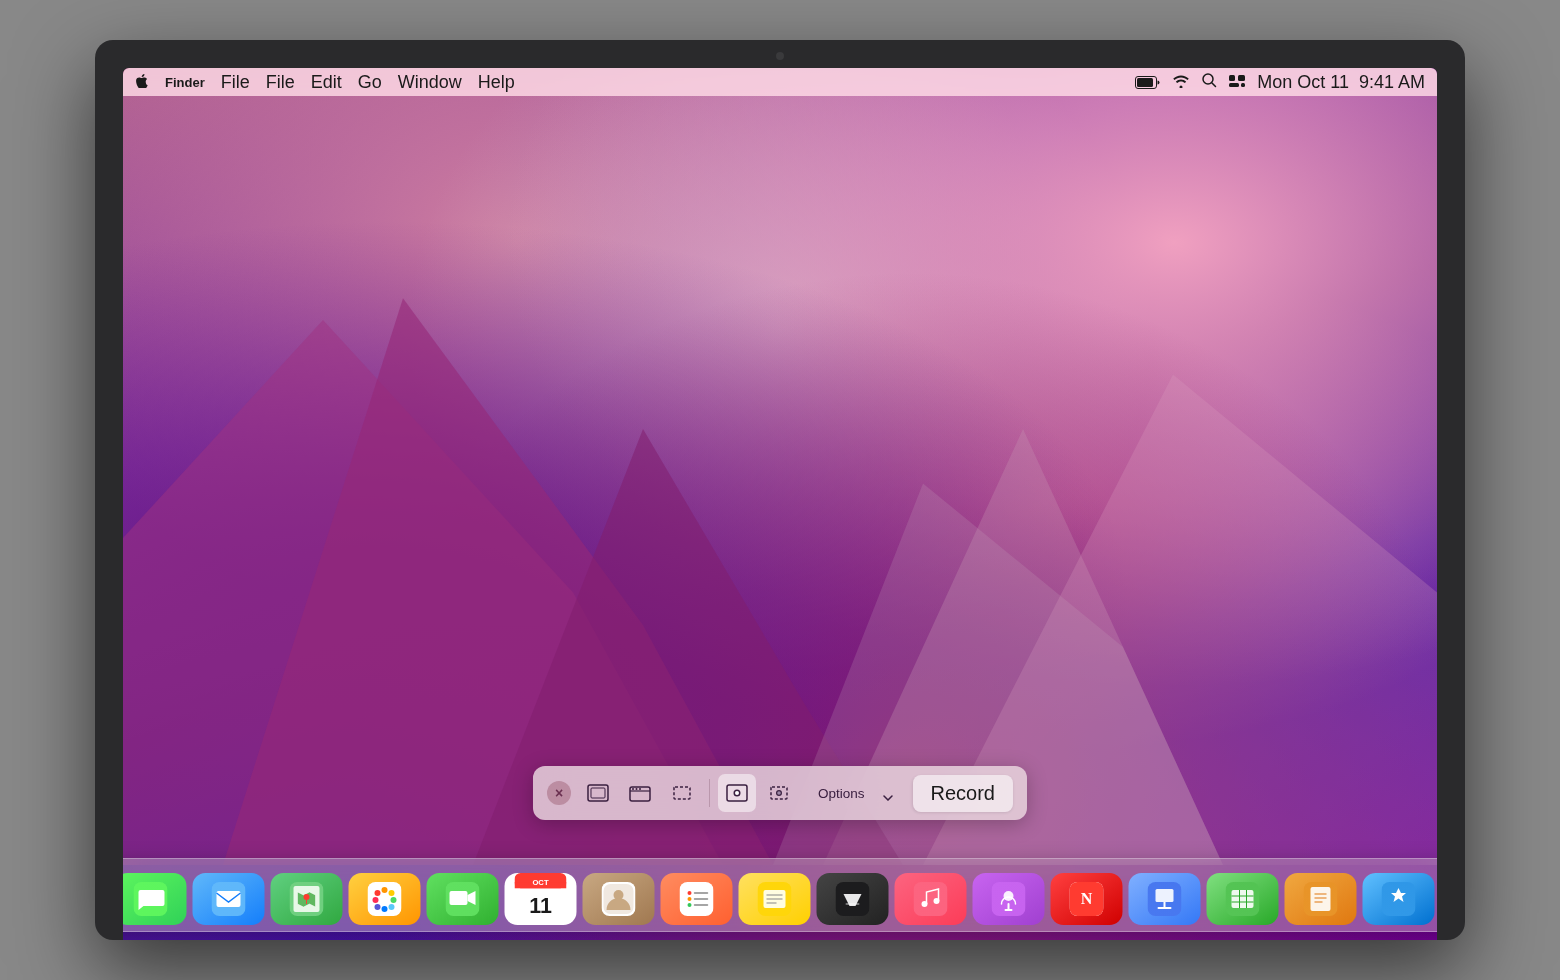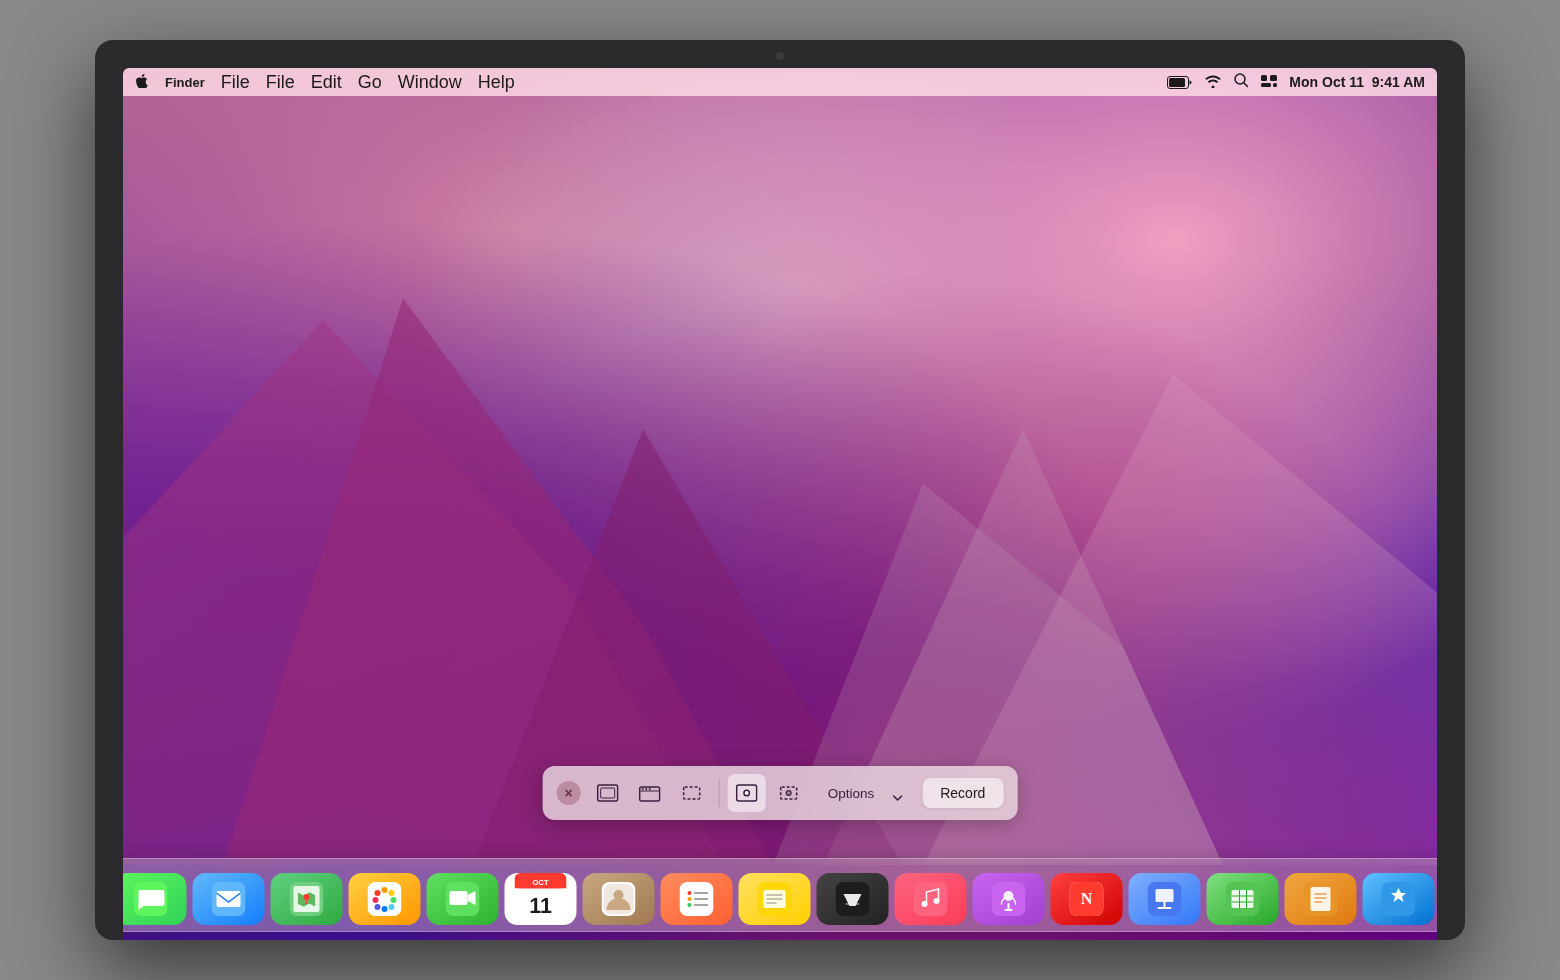--- a/index.html
+++ b/index.html
@@ -180,21 +180,21 @@
       font-size: 13.5px;
       font-weight: 500;
       margin-left: 4px;
     }
 
     .record-btn {
       padding: 7px 18px;
       border-radius: 8px;
       background: rgba(255,255,255,0.55);
       color: #1a1a1a;
-      font-size: 14px;
+      font-size: 20px;
       font-weight: 500;
       cursor: pointer;
       margin-left: 4px;
       box-shadow: 0 1px 3px rgba(0,0,0,0.1);
     }
 
     
     .dock {
       position: absolute;
       bottom: 8px;
@@ -331,21 +331,21 @@
         </span>
 
         <span>
           <svg width="16" height="12" viewBox="0 0 16 12" fill="none">
             <rect x="0" y="0" width="6" height="6" rx="1.5" fill="#1a1a1a"></rect>
             <rect x="9" y="0" width="7" height="6" rx="1.5" fill="#1a1a1a"></rect>
             <rect x="0" y="8" width="10" height="4" rx="1.5" fill="#1a1a1a"></rect>
             <rect x="12" y="8" width="4" height="4" rx="1.5" fill="#1a1a1a"></rect>
           </svg>
         </span>
-        <span style="font-size:14px;color:#1a1a1a;font-weight:bold;">
+        <span style="font-size:18px;color:#1a1a1a;">
           <span>Mon Oct 11</span>&nbsp;&nbsp;<span>9:41 AM</span>
         </span>
       </div>
     </div>
 
     <div class="screenshot-toolbar">
 
       <div class="close-btn">×</div>
 
       <div class="toolbar-btn" title="Capture Entire Screen">

